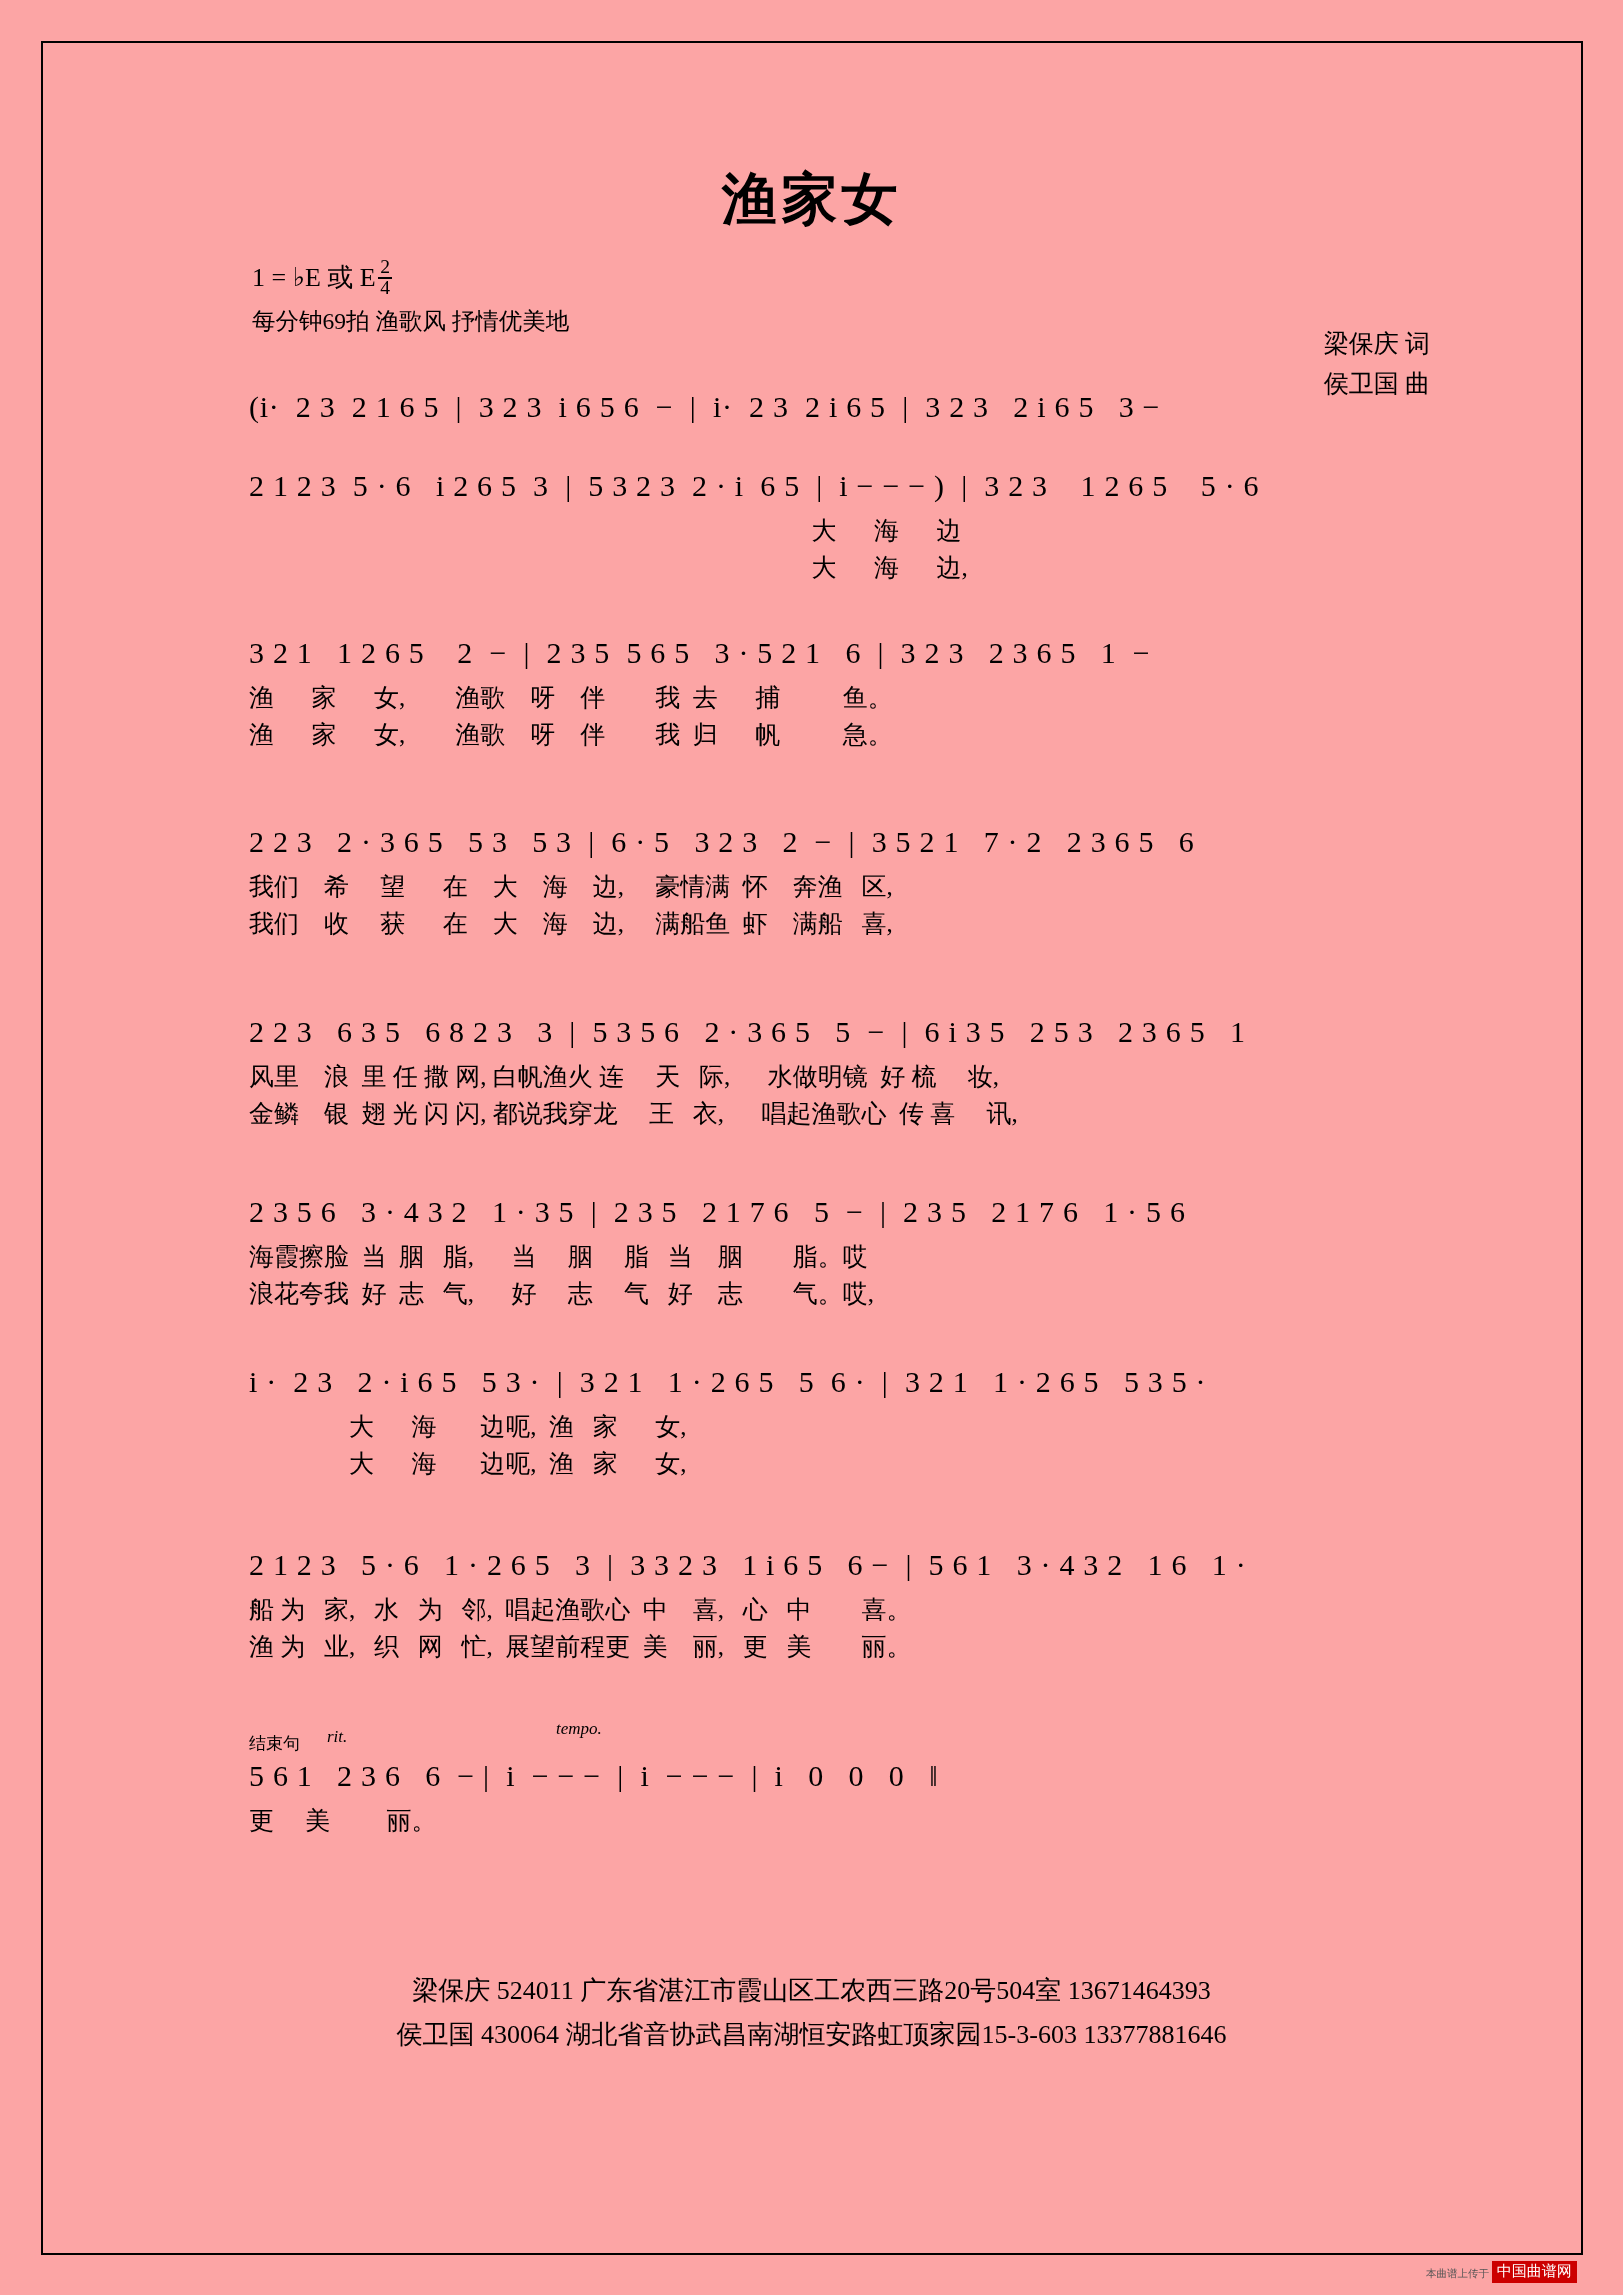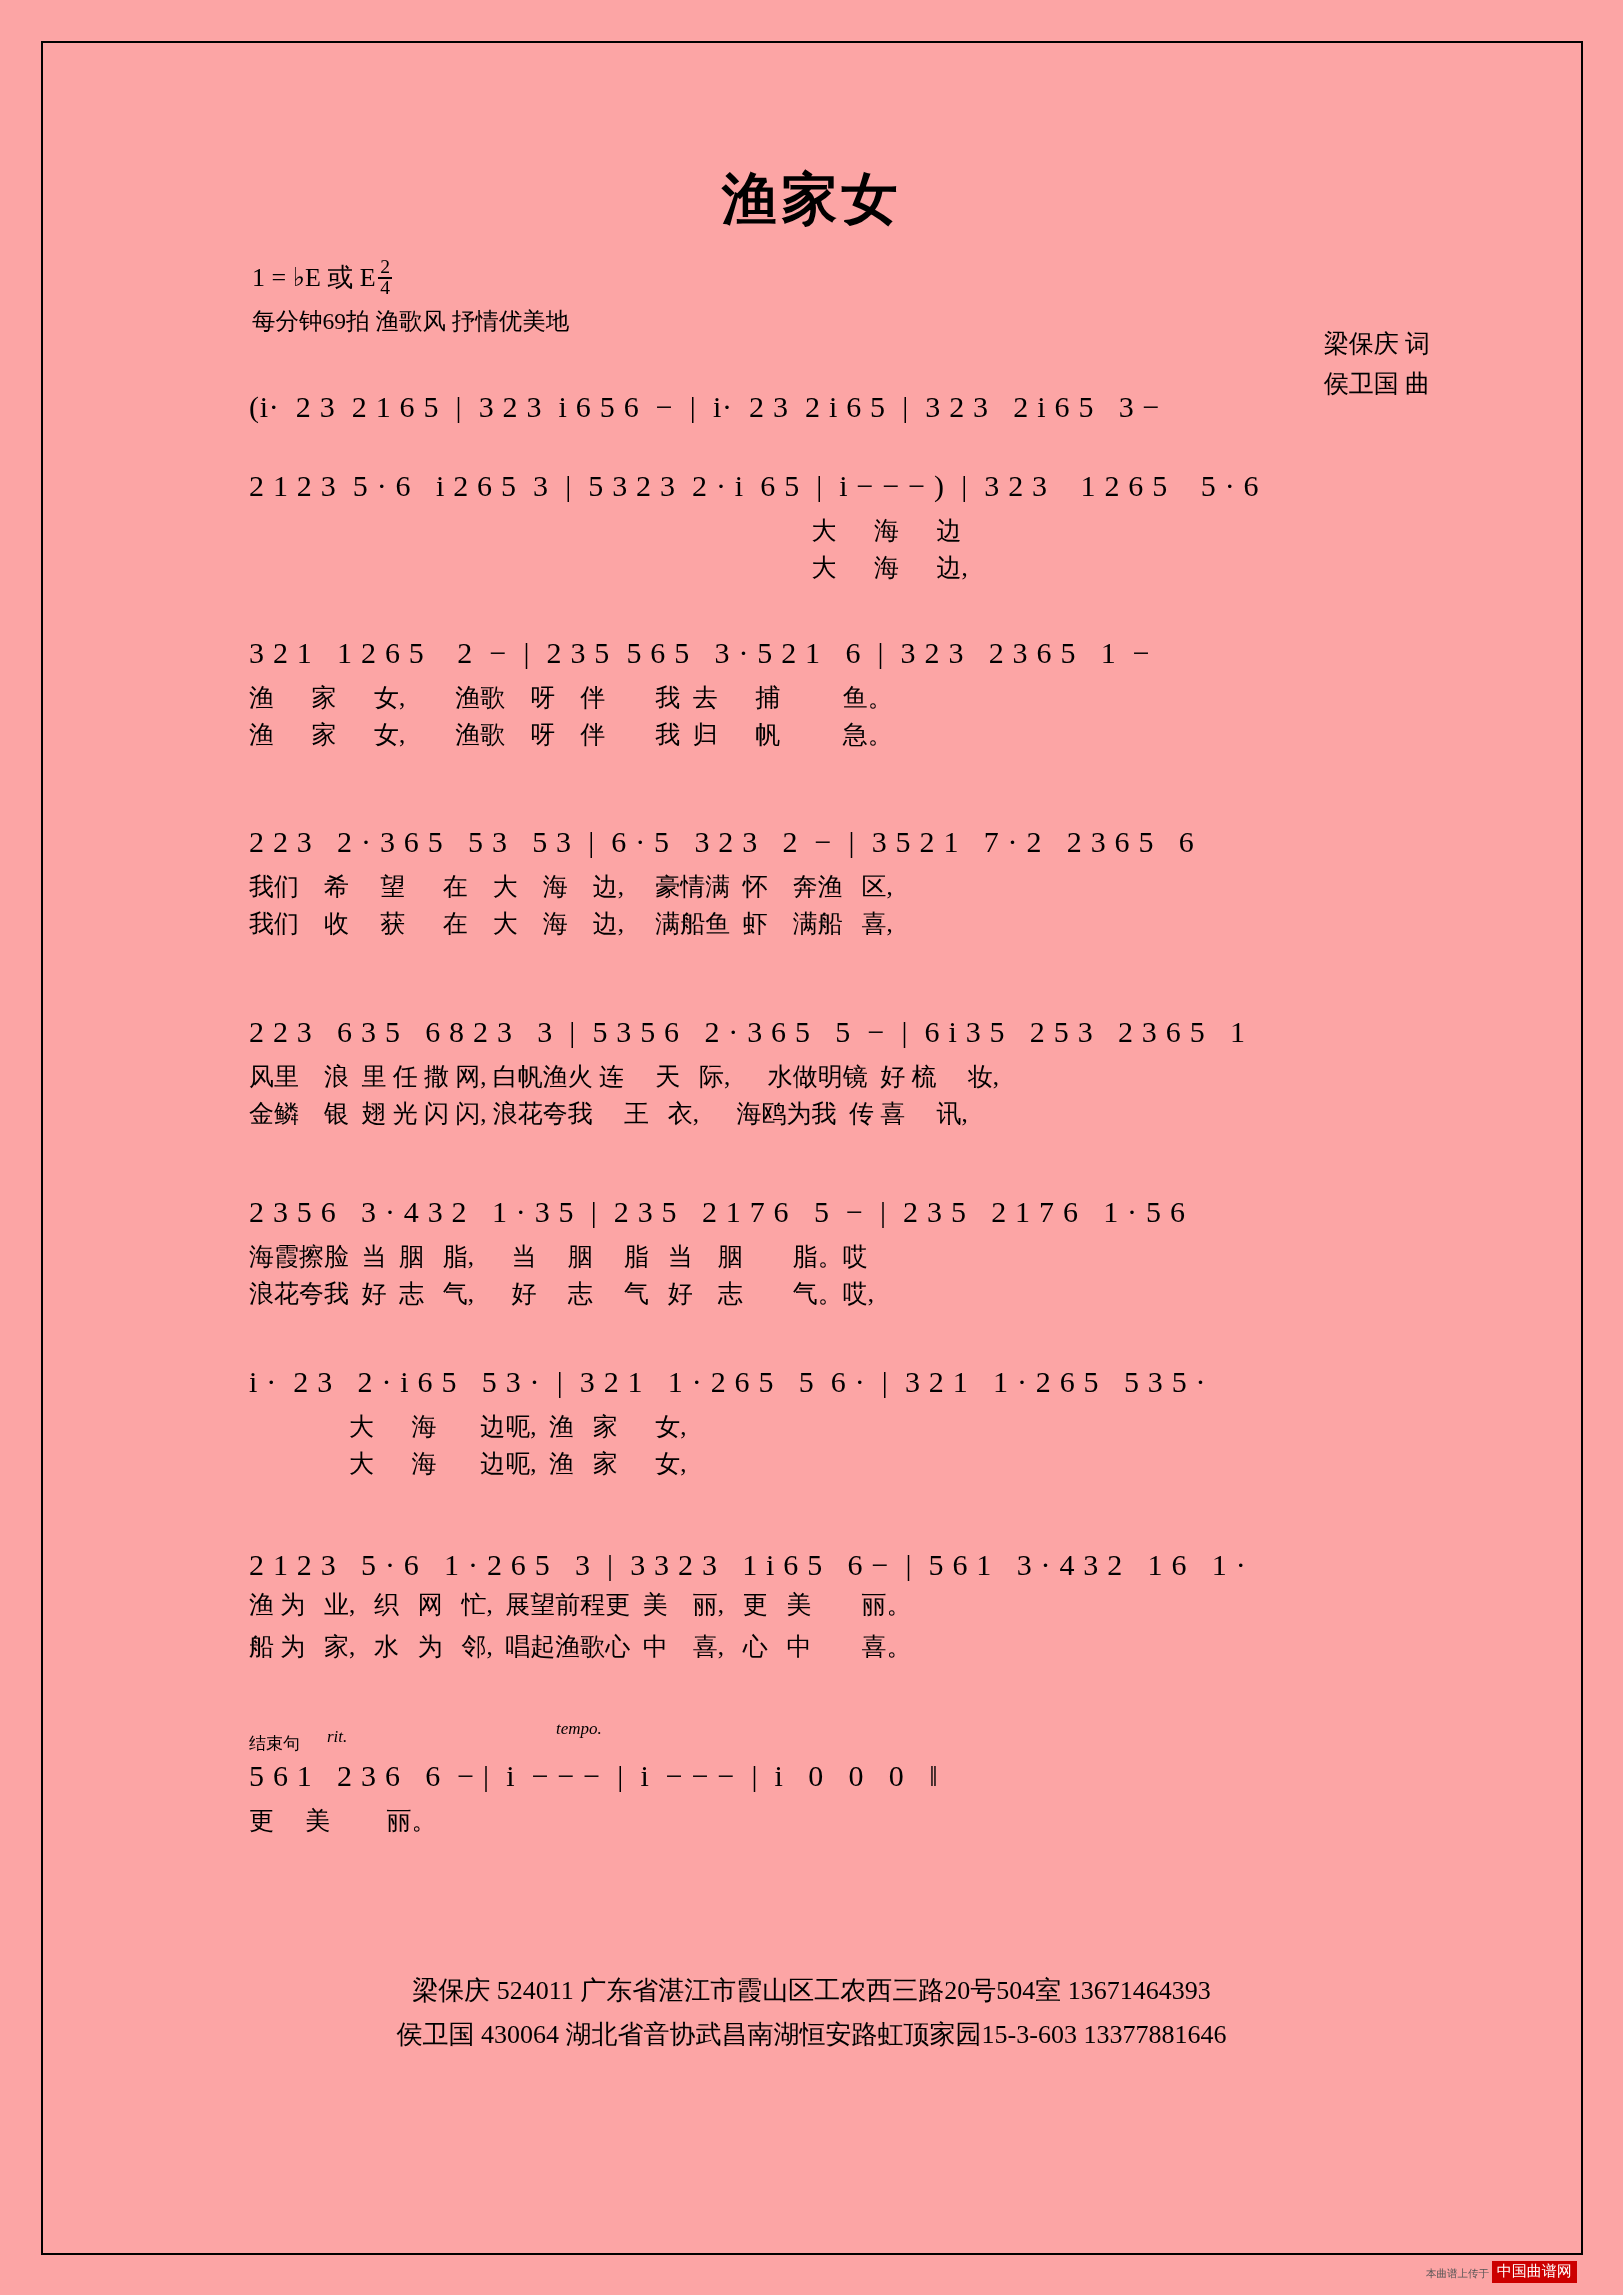--- a/index.html
+++ b/index.html
@@ -174,39 +174,39 @@
 
   <div class="system" style="top:827px;">
     <div class="notes">2 2 3   2 · 3 6 5   5 3   5 3  |  6 · 5   3 2 3   2  −  |  3 5 2 1   7 · 2   2 3 6 5   6</div>
     <div class="lyric row1">我们    希     望      在    大    海    边,     豪情满  怀    奔渔   区,</div>
     <div class="lyric row2">我们    收     获      在    大    海    边,     满船鱼  虾    满船   喜,</div>
   </div>
 
   <div class="system" style="top:1017px;">
     <div class="notes">2 2 3   6 3 5   6 8 2 3   3  |  5 3 5 6   2 · 3 6 5   5  −  |  6 i 3 5   2 5 3   2 3 6 5   1</div>
     <div class="lyric row1">风里    浪  里 任 撒 网, 白帆渔火 连     天   际,      水做明镜  好 梳     妆,</div>
-    <div class="lyric row2">金鳞    银  翅 光 闪 闪, 浪花夸我     王   衣,      海鸥为我  传 喜     讯,</div>
+    <div class="lyric row2">金鳞    银  翅 光 闪 闪, 都说我穿龙     王   衣,      唱起渔歌心  传 喜     讯,</div>
   </div>
 
   <div class="system" style="top:1197px;">
     <div class="notes">2 3 5 6   3 · 4 3 2   1 · 3 5  |  2 3 5   2 1 7 6   5  −  |  2 3 5   2 1 7 6   1 · 5 6</div>
     <div class="lyric row1">海霞擦脸  当  胭   脂,      当     胭     脂   当    胭        脂。哎</div>
     <div class="lyric row2">浪花夸我  好  志   气,      好     志     气   好    志        气。哎,</div>
   </div>
 
   <div class="system" style="top:1367px;">
     <div class="notes">i ·  2 3   2 · i 6 5   5 3 ·  |  3 2 1   1 · 2 6 5   5  6 ·  |  3 2 1   1 · 2 6 5   5 3 5 ·</div>
     <div class="lyric row1">                大      海       边呃,  渔   家      女,</div>
     <div class="lyric row2">                大      海       边呃,  渔   家      女,</div>
   </div>
 
   <div class="system" style="top:1550px;">
     <div class="notes">2 1 2 3   5 · 6   1 · 2 6 5   3  |  3 3 2 3   1 i 6 5   6 −  |  5 6 1   3 · 4 3 2   1 6   1 ·</div>
+    <div class="lyric row1">船 为   家,   水   为   邻,  唱起渔歌心  中    喜,   心   中        喜。</div>
     <div class="lyric row2">渔 为   业,   织   网   忙,  展望前程更  美    丽,   更   美        丽。</div>
-    <div class="lyric row1">船 为   家,   水   为   邻,  唱起渔歌心  中    喜,   心   中        喜。</div>
   </div>
 
   <div class="system" style="top:1727px;">
     <div style="position:relative;height:34px;">
       <span class="small-note" style="position:absolute;left:0;top:5.2px;">结束句</span>
       <span class="small-note" style="position:absolute;left:78px;top:0;font-style:italic;text-align:center;">rit.</span>
       <span class="small-note" style="position:absolute;left:307px;top:-7.8px;font-style:italic;">tempo.</span>
     </div>
     <div class="notes">5 6 1   2 3 6   6  − |  i  − − −  |  i  − − −  |  i   0   0   0   ‖</div>
     <div class="lyric row1">更     美         丽。</div>

